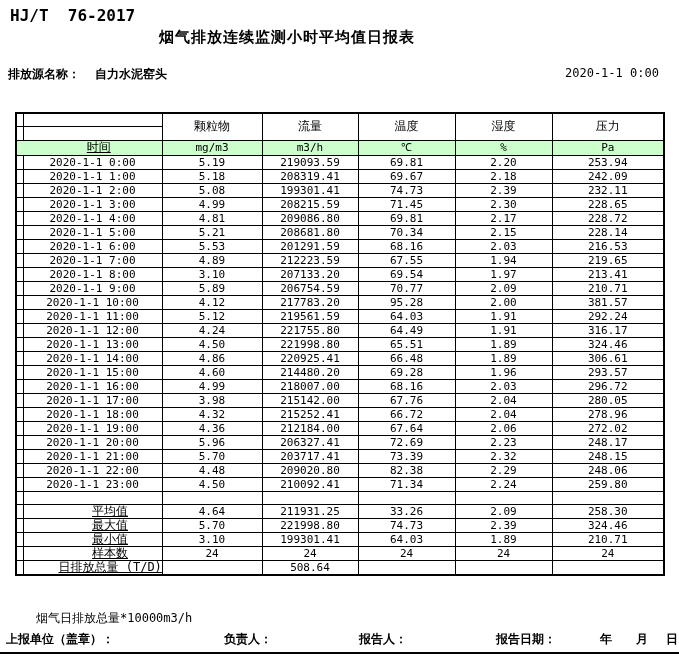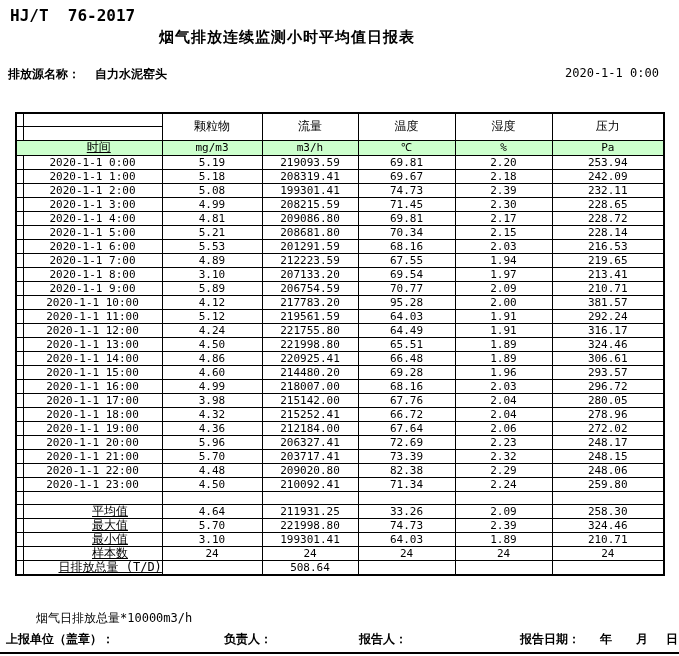--- a/index.html
+++ b/index.html
@@ -56,21 +56,21 @@
 
   .note {
     position:absolute; left:8px; top:610px;
     font-size:12px; font-weight:normal;margin-left:28px;
   }
   .footer { position:absolute; top:631px; left:0; width:617px; height:16px; font-size:12px; font-weight:bold; }
   .footer span { position:absolute; white-space:nowrap; }
   .footer .f-unit { left:6px; }
   .footer .f-resp { left:224px; }
   .footer .f-reporter { left:359px; }
-  .footer .f-date { left:520px; }
+  .footer .f-date { left:496px; }
   .footer .f-year { left:600px; }
   .footer .f-month { left:636px; }
   .footer .f-day { left:666px; }
   .bottom-rule {
     position:absolute; left:0; top:652px; width:679px;
     border-top:2px solid #000;
   }
 </style>
 </head>
 <body>

